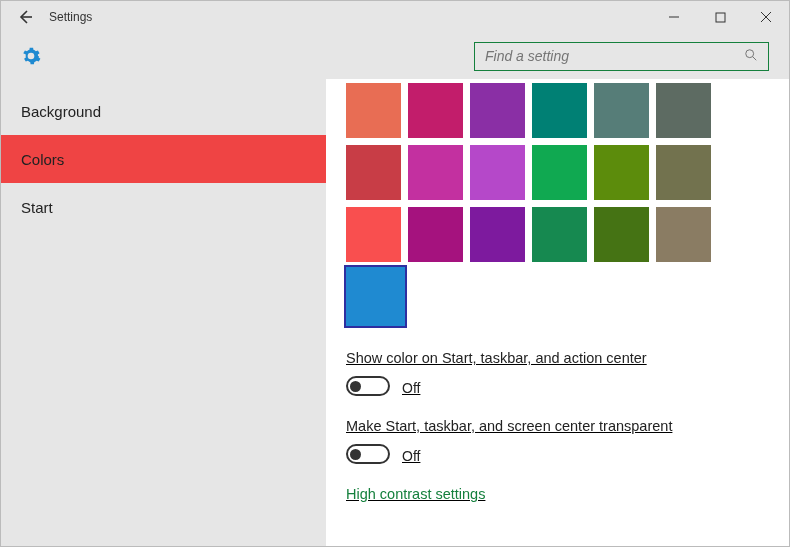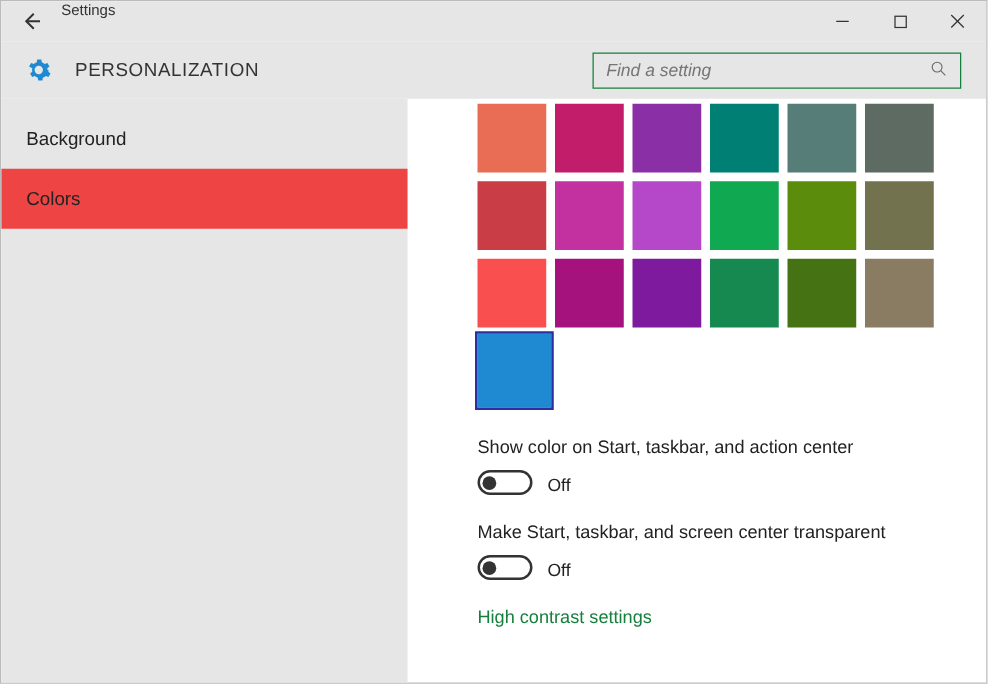--- a/index.html
+++ b/index.html
@@ -1,33 +1,33 @@
 <!DOCTYPE html>
 <html><head>
   <meta charset="utf-8">
   <style>
     * { margin: 0; padding: 0; box-sizing: border-box; font-family: "Segoe UI", Tahoma, sans-serif; }
     body { width: 790px; height: 547px; background: #fff; overflow: hidden; border: 1px solid #bbb; }
-    .titlebar { height: 32px; background: #e6e6e6; display: flex; }
+    .titlebar { height: 32px; background: #e6e6e6; display: flex; align-items: center; }
     .titlebar .back { width: 48px; height: 32px; display: flex; align-items: center; justify-content: center; font-size: 16px; }
     .titlebar .title { font-size: 12px; color: #333; }
     .titlebar .spacer { flex: 1; }
     .titlebar .winbtn { width: 46px; height: 32px; display: flex; align-items: center; justify-content: center; font-size: 13px; color: #333; }
     .subheader { height: 46px; background: #e6e6e6; display: flex; align-items: center; padding: 0 20px; }
     .subheader .gear { width: 20px; height: 20px; margin-right: 19px; display:flex; align-items:center; justify-content:center;}
     .subheader .cat { font-size: 15px; letter-spacing: 0.5px; color: #333; }
     .subheader .spacer { flex: 1; }
     .searchbox { width: 295px; height: 29px; border: 1px solid #15803d; background: #e6e6e6; display: flex; align-items: center; padding: 0 10px; }
     .searchbox input { flex: 1; background: transparent; border: none; outline: none; font-size: 14px; color: #555; font-style: italic; }
     .searchbox .sicon { font-size: 14px; color: #666; }
-    .layout { display: flex; height: calc(547px - 78px); gap: 36px; }
+    .layout { display: flex; height: calc(547px - 78px); }
     .sidebar { width: 325px; background: #e6e6e6; padding-top: 8px; }
     .sidebar .item { height: 48px; display: flex; align-items: center; padding-left: 20px; font-size: 15px; color: #222; cursor: default; }
     .sidebar .item.selected { background: #ef4444; }
-    .content { flex: 1; padding: 4px 0 0 20px; overflow: hidden; }
+    .content { flex: 1; padding: 4px 0 0 20px; overflow: hidden; text-decoration: underline; }
     .swatches { display: grid; grid-template-columns: repeat(6, 55px); grid-auto-rows: 55px; gap: 7px; margin-bottom: 26px; }
     .swatch { width: 55px; height: 55px; }
     .swatch.selected { outline: 2px solid #2e2ea0; outline-offset: 0; width:59px; height:59px; margin-top:-2px;}
     .setting-label { font-size: 14.5px; color: #222; margin-bottom: 10px; }
     .toggle-row { display: flex; align-items: flex-end; margin-bottom: 22px; }
     .toggle { width: 44px; height: 20px; border: 2px solid #333; border-radius: 20px; display: flex; align-items: center; padding: 0 2px; margin-right: 12px; }
     .toggle .knob { width: 11px; height: 11px; background: #333; border-radius: 50%; }
     .toggle-state { font-size: 14px; color: #222; }
     .link { color: #15803d; font-size: 14.5px; cursor: pointer; }
   </style>
@@ -60,40 +60,42 @@
       </svg>
     </div>
 </div>
 
 <div class="subheader">
   <div class="gear">
     <svg width="20" height="20" viewBox="0 0 24 24">
         <path fill="#1f8ad1" d="M12 8a4 4 0 1 0 0 8 4 4 0 0 0 0-8zm9.4 4c0 .6-.1 1.1-.2 1.7l2.1 1.6-2 3.4-2.5-1a8 8 0 0 1-2.9 1.7l-.4 2.6h-4l-.4-2.6a8 8 0 0 1-2.9-1.7l-2.5 1-2-3.4 2.1-1.6c-.1-.6-.2-1.1-.2-1.7s.1-1.1.2-1.7L2.7 8.7l2-3.4 2.5 1a8 8 0 0 1 2.9-1.7L10.5 2h4l.4 2.6a8 8 0 0 1 2.9 1.7l2.5-1 2 3.4-2.1 1.6c.1.6.2 1.1.2 1.7z"></path>
       </svg>
   </div>
-  <div class="cat">PERSONALIZATION</div>
   <div class="spacer"></div>
   <div class="searchbox">
     <input placeholder="Find a setting" style="">
     <span class="sicon">
       <svg width="14" height="14" viewBox="0 0 16 16">
           <circle cx="6.5" cy="6.5" r="4.5" stroke="#666" stroke-width="1" fill="none"></circle>
           <line x1="10" y1="10" x2="14" y2="14" stroke="#666" stroke-width="1"></line>
         </svg>
     </span>
   </div>
 </div>
 
 <div class="layout">
   <div class="sidebar">
     <div class="item">
         <span>Background</span>
       </div>
     <div class="item selected">
         <span>Colors</span>
+      </div>
+    <div class="item">
+        <span>Start</span>
       </div>
   </div>
 
   <div class="content">
     <div class="swatches" id="swatch-grid">
         <div class="swatch" style="background: rgb(232, 109, 84);"></div>
         <div class="swatch" style="background: rgb(194, 29, 107);"></div>
         <div class="swatch" style="background: rgb(138, 47, 165);"></div>
         <div class="swatch" style="background: rgb(0, 128, 116);"></div>
         <div class="swatch" style="background: rgb(86, 125, 120);"></div>

